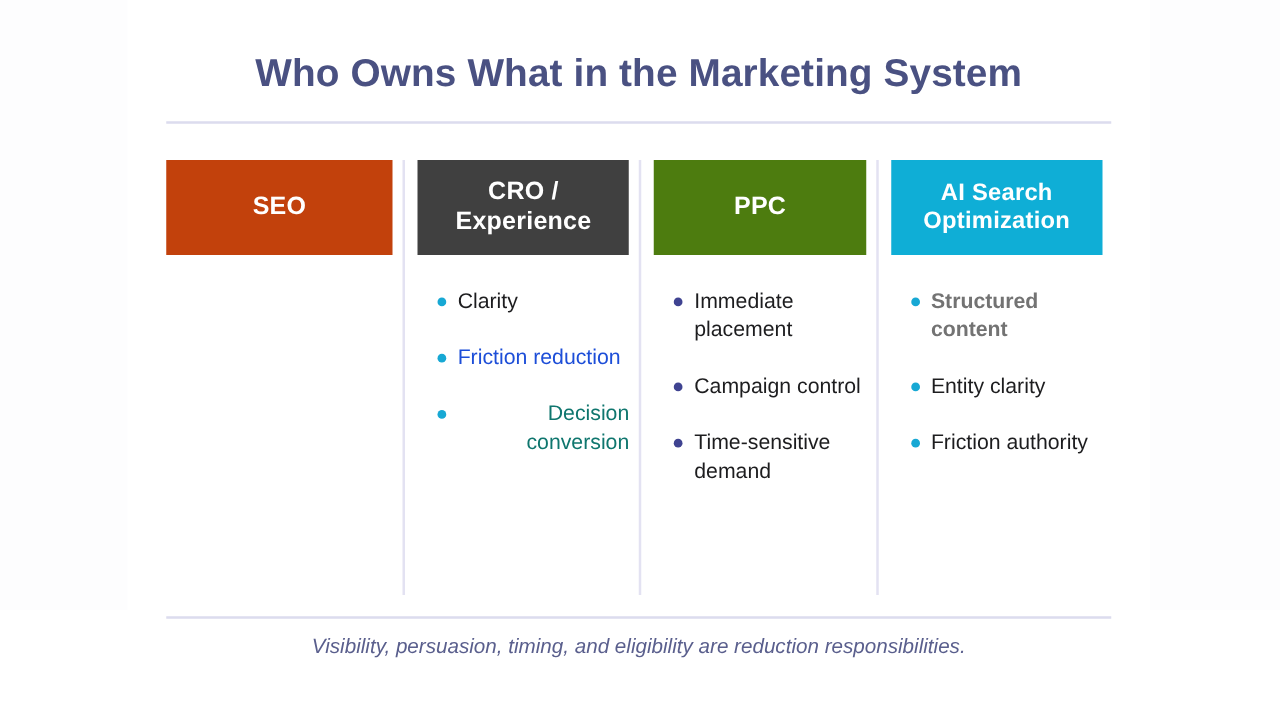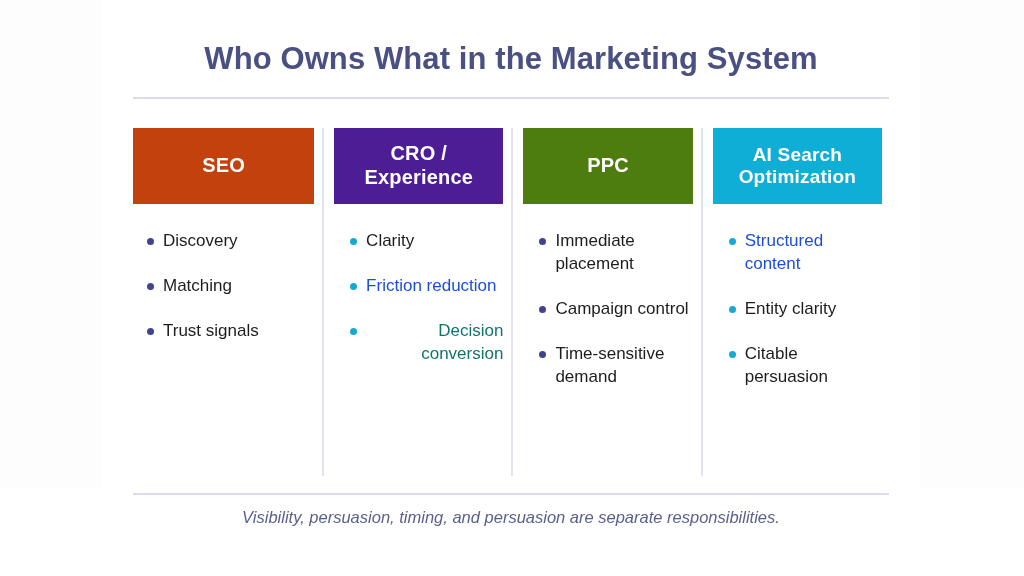--- a/index.html
+++ b/index.html
@@ -139,38 +139,24 @@
   <div class="slide-panel"></div>
 
   <div class="title" style="color: rgb(74, 81, 130);">Who Owns What in the Marketing System</div>
 
   <div class="rule rule-top" style="background: rgb(220, 220, 238);"></div>
 
   <div class="columns">
 
     <div class="column">
       <div class="col-header" style="background: #c2410c;">SEO</div>
-      <div class="col-body">
-        <div class="bullet-row">
-          <span class="bullet-dot" style="background: rgb(63, 67, 145);"></span>
-          <span class="bullet-text" style="color: rgb(29, 29, 31);">Discovery</span>
-        </div>
-        <div class="bullet-row">
-          <span class="bullet-dot" style="background: rgb(63, 67, 145);"></span>
-          <span class="bullet-text" style="color: rgb(29, 29, 31);">Matching</span>
-        </div>
-        <div class="bullet-row">
-          <span class="bullet-dot" style="background: rgb(63, 67, 145);"></span>
-          <span class="bullet-text" style="color: rgb(29, 29, 31);">Trust signals</span>
-        </div>
-      </div>
     </div>
 
     <div class="column" style="border-left-color: rgb(227, 226, 242);">
-      <div class="col-header" style="background: #4c1d95;">CRO / Experience</div>
+      <div class="col-header" style="background: #404040;">CRO / Experience</div>
       <div class="col-body">
         <div class="bullet-row">
           <span class="bullet-dot" style="background: rgb(23, 168, 212);"></span>
           <span class="bullet-text" style="color: rgb(29, 29, 31);">Clarity</span>
         </div>
         <div class="bullet-row">
           <span class="bullet-dot" style="background: rgb(23, 168, 212);"></span>
           <span class="bullet-text" style="color: #1d4ed8;">Friction reduction</span>
         </div>
         <div class="bullet-row">
@@ -196,31 +182,31 @@
           <span class="bullet-text" style="color: rgb(29, 29, 31);">Time-sensitive demand</span>
         </div>
       </div>
     </div>
 
     <div class="column" style="border-left-color: rgb(227, 226, 242);">
       <div class="col-header two-line" style="background: rgb(15, 174, 214);">AI Search Optimization</div>
       <div class="col-body">
         <div class="bullet-row">
           <span class="bullet-dot" style="background: rgb(23, 168, 212);"></span>
-          <span class="bullet-text" style="color: #1d4ed8;">Structured content</span>
+          <span class="bullet-text" style="color: #737373; font-weight: bold;">Structured content</span>
         </div>
         <div class="bullet-row">
           <span class="bullet-dot" style="background: rgb(23, 168, 212);"></span>
           <span class="bullet-text" style="color: rgb(29, 29, 31);">Entity clarity</span>
         </div>
         <div class="bullet-row">
           <span class="bullet-dot" style="background: rgb(23, 168, 212);"></span>
-          <span class="bullet-text" style="color: rgb(29, 29, 31);">Citable persuasion</span>
+          <span class="bullet-text" style="color: rgb(29, 29, 31);">Friction authority</span>
         </div>
       </div>
     </div>
 
   </div>
 
   <div class="rule rule-bottom" style="background: rgb(220, 220, 238);"></div>
 
-  <div class="footer-note" style="color: rgb(90, 95, 141);">Visibility, persuasion, timing, and persuasion are separate responsibilities.</div>
+  <div class="footer-note" style="color: rgb(90, 95, 141);">Visibility, persuasion, timing, and eligibility are reduction responsibilities.</div>
 </div>
 
 </body></html>

